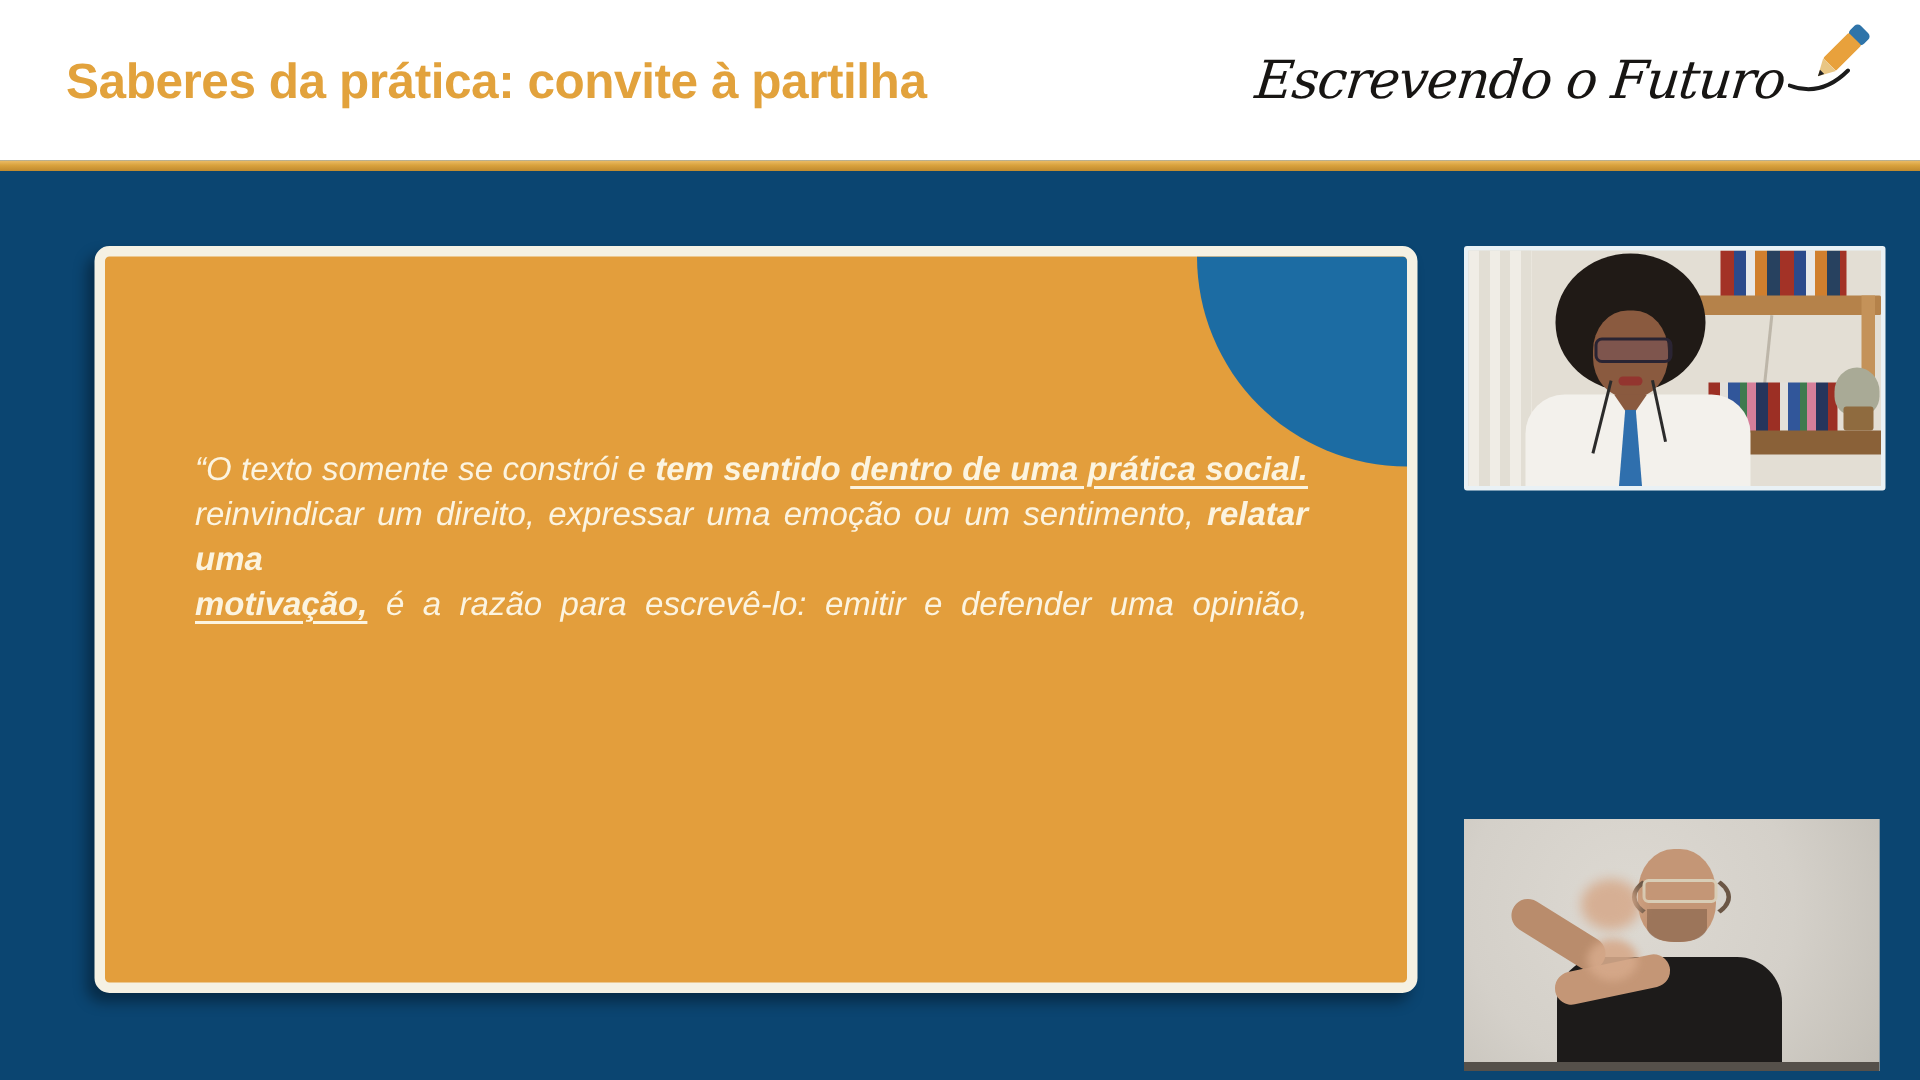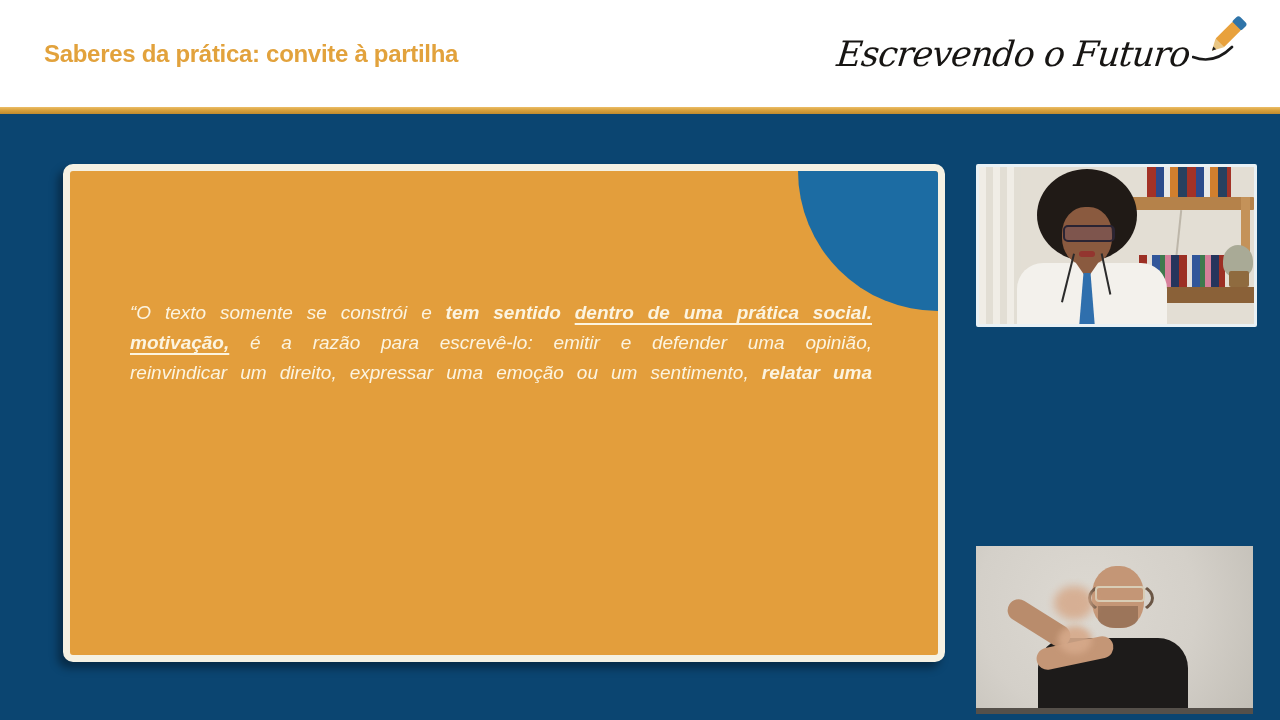--- a/index.html
+++ b/index.html
@@ -5,21 +5,21 @@
   html,body{margin:0;padding:0;background:#000;}
   .stage{
     position:relative;width:1280px;height:720px;overflow:hidden;
     font-family:"Liberation Sans",sans-serif;
     background:var(--background-blue,#0B4571);
   }
   
   .header{position:absolute;left:0;top:0;width:1280px;height:107px;background:#ffffff;}
   .page-title{
     position:absolute;left:44px;top:50%;transform:translateY(-50%);
-    font-size:24px;font-weight:700;letter-spacing:-.3px;
+    font-size:33px;font-weight:700;letter-spacing:-.3px;
     color:var(--title-orange,#E2A23C);margin:0;white-space:nowrap;
   }
   .logo{position:absolute;right:30px;top:0;height:107px;display:flex;align-items:center;}
   .logo-text{
     font-family:"DejaVu Serif",serif;font-style:italic;font-size:35px;
     color:#171513;letter-spacing:-1px;transform:skewX(-6deg);
   }
   .pencil-svg{margin-left:2px;margin-top:-26px;}
   .gold-bar{
     position:absolute;left:0;top:107px;width:1280px;height:7px;
@@ -33,21 +33,21 @@
     box-shadow:-5px 6px 9px rgba(0,0,0,.38);
     overflow:hidden;
   }
   .corner-circle{
     position:absolute;right:0;top:0;width:140px;height:140px;
     background:var(--corner-circle-blue,#1C6CA3);
     border-bottom-left-radius:100%;
   }
   .quote{
     position:absolute;left:60px;top:127px;width:742px;
-    font-style:italic;font-size:19px;line-height:30px;
+    font-style:italic;font-size:22px;line-height:30px;
     color:var(--quote-text,#FCF4E0);
   }
   .quote-line{text-align:justify;text-align-last:justify;}
   .quote-line.last{text-align-last:left;}
   .quote .b{font-weight:700;}
   .quote .u{text-decoration:underline;text-decoration-thickness:2px;text-underline-offset:4px;}
   
   .cam{position:absolute;overflow:hidden;}
   .cam *{position:absolute;}
   .cam-top{
@@ -112,22 +112,22 @@
         </g>
       </svg>
     </div>
   </div>
   <div class="gold-bar"></div>
 
   <section class="slide">
     <div class="corner-circle"></div>
     <div class="quote" id="quote">
         <div class="quote-line"><span>“O texto somente se constrói e </span><span class="b">tem sentido </span><span class="b u">dentro de uma prática social.</span></div>
+        <div class="quote-line"><span>reinvindicar um direito, expressar uma emoção ou um sentimento, </span><span class="b">relatar uma</span></div>
         <div class="quote-line"><span class="b u">motivação,</span><span> é a razão para escrevê-lo: emitir e defender uma opinião,</span></div>
-        <div class="quote-line"><span>reinvindicar um direito, expressar uma emoção ou um sentimento, </span><span class="b">relatar uma</span></div>
       </div>
   </section>
 
   <div class="cam cam-top">
     <div class="c1-curtain"></div>
     <div class="c1-shelf-books"></div>
     <div class="c1-shelf"></div>
     <div class="c1-shelf-side"></div>
     <div class="c1-cable"></div>
     <div class="c1-desk-books"></div>

